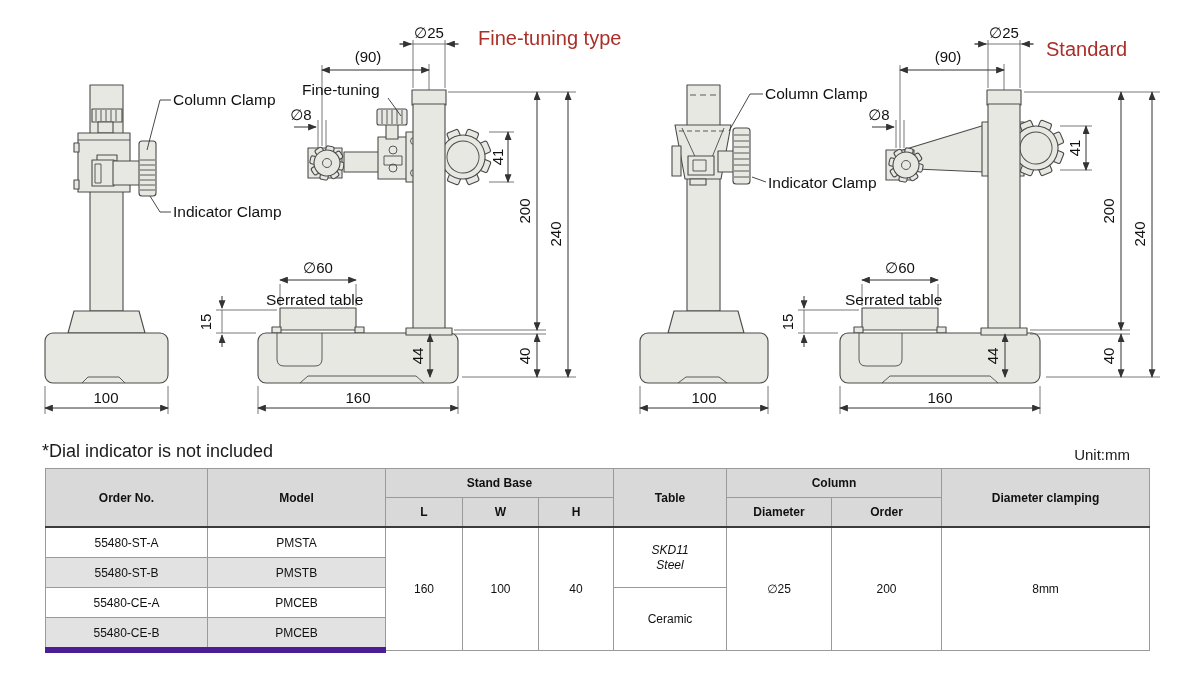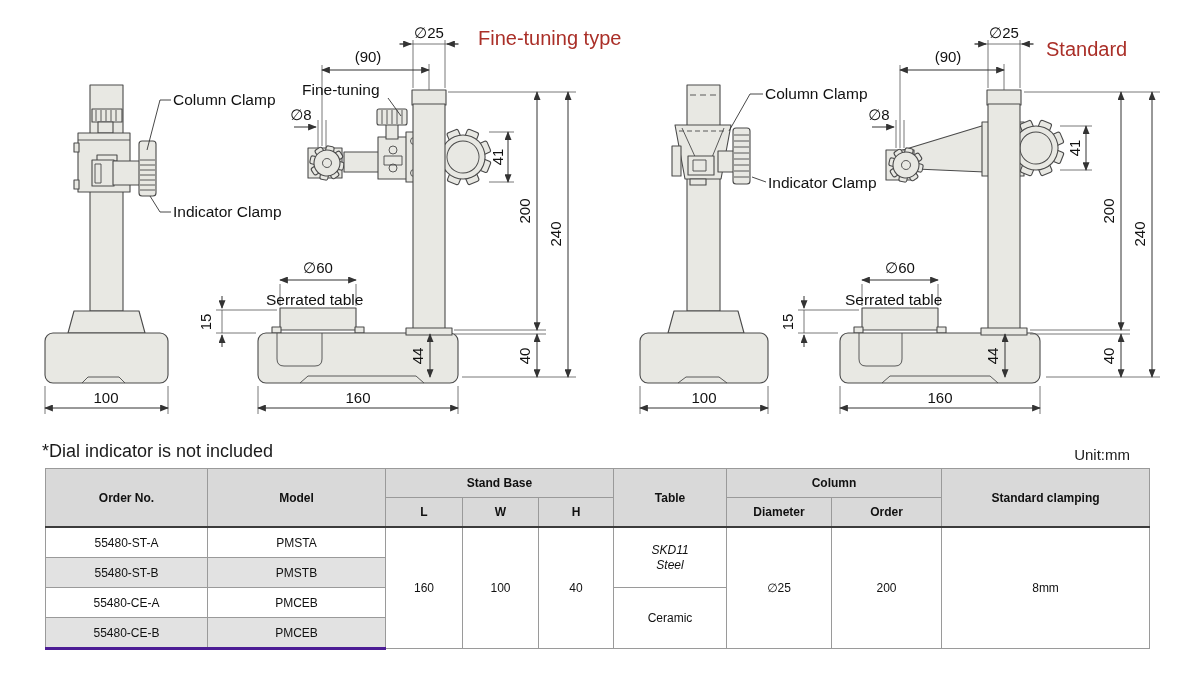--- a/index.html
+++ b/index.html
@@ -22,21 +22,21 @@
   .unit{position:absolute;left:1010px;top:446px;width:120px;text-align:right;font-size:15px;color:#1a1a1a;}
 
   
   table.spec{position:absolute;left:45px;top:468px;width:1104px;border-collapse:collapse;table-layout:fixed;font-size:12px;color:#111;}
   .spec th,.spec td{border:1px solid #9a9a9a;text-align:center;vertical-align:middle;padding:0;}
   .spec thead th{background:var(--header-bg,#d9d9d9);font-weight:bold;height:28px;}
   .spec thead th.rs{border-bottom:2px solid #3c3c3c;}
   .spec thead tr.h2 th{border-bottom:2px solid #3c3c3c;}
   .spec tbody td{height:29px;background:#fff;}
   .spec tbody tr.alt td.stripe{background:var(--row-alt,#e2e2e2);text-align:center;}
-  .spec tbody tr:last-child td{border-bottom:3px solid #4c1d95;}
+  .spec tbody tr:last-child td{border-bottom:6px solid #4c1d95;}
   .spec td.order{font-weight:normal;}
   .prewrap{white-space:pre-line;line-height:1.2;font-style:italic;}
 </style>
 </head>
 <body>
 
 <div class="page">
 
 <svg class="draw" width="1200" height="436" viewBox="0 0 1200 436">
   <defs>
@@ -292,21 +292,21 @@
         <col style="width:110px">
         <col style="width:208px">
   </colgroup>
   <thead>
     <tr class="h1">
       <th rowspan="2" class="rs">Order No.</th>
       <th rowspan="2" class="rs">Model</th>
       <th colspan="3">Stand Base</th>
       <th rowspan="2" class="rs">Table</th>
       <th colspan="2">Column</th>
-      <th rowspan="2" class="rs">Standard clamping</th>
+      <th rowspan="2" class="rs">Diameter clamping</th>
     </tr>
     <tr class="h2">
       <th>L</th>
       <th>W</th>
       <th>H</th>
       <th>Diameter</th>
       <th>Order</th>
     </tr>
   </thead>
   <tbody>

